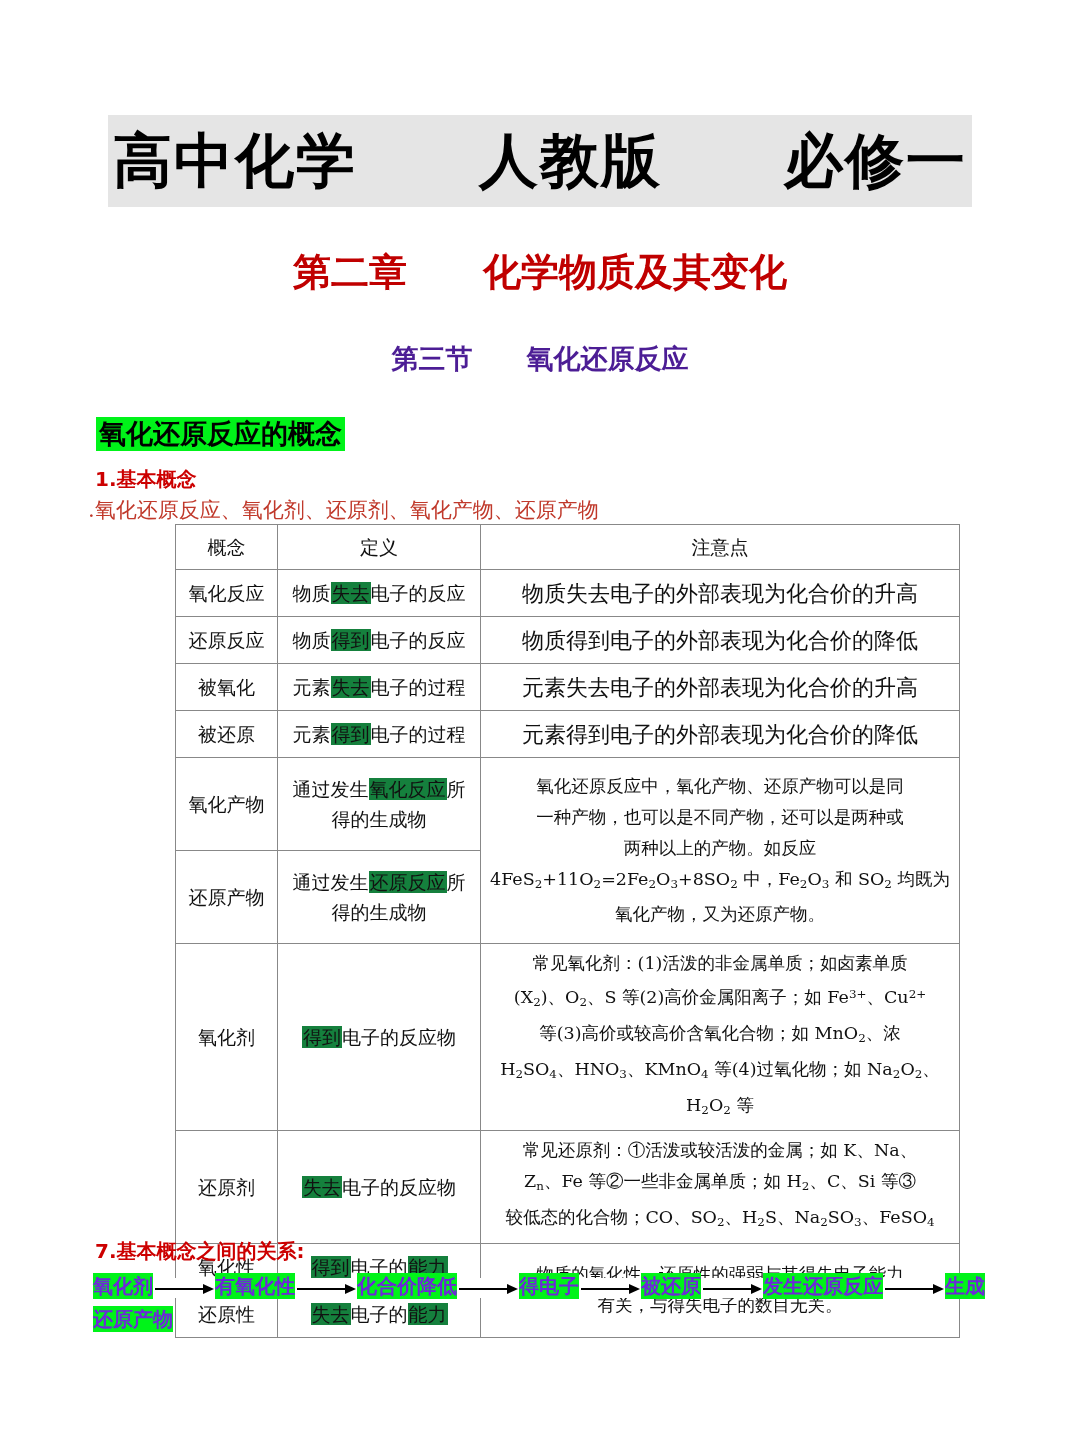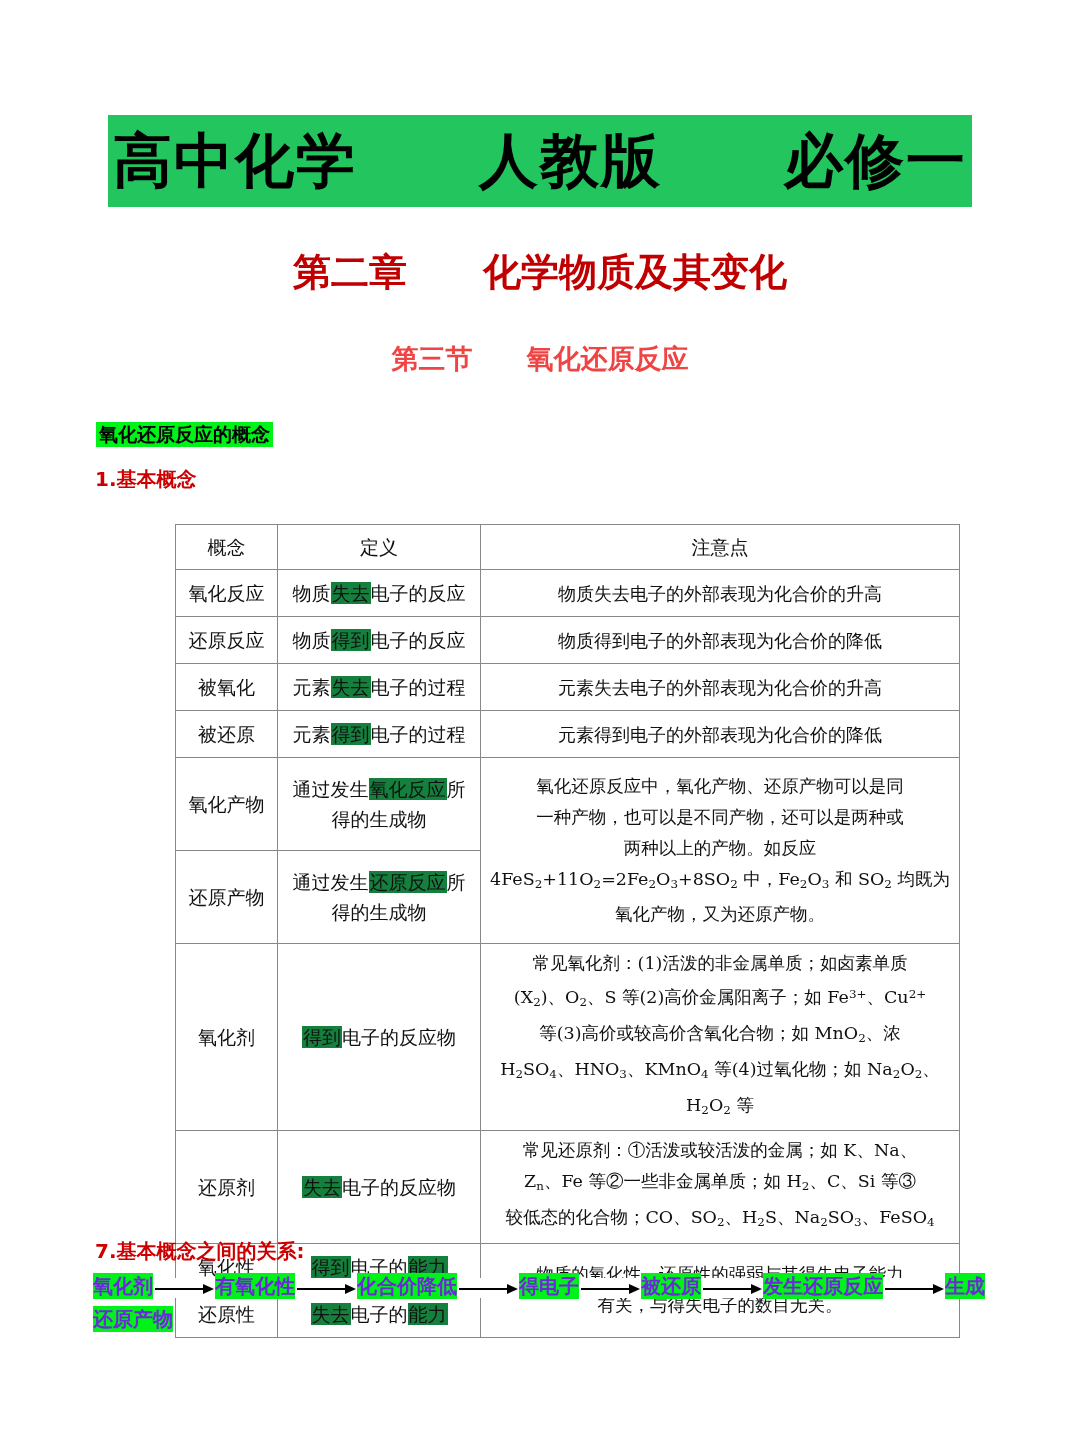--- a/index.html
+++ b/index.html
@@ -24,21 +24,21 @@
 
   
   .banner-wrap {
     position: absolute;
     left: 108px;
     top: 115px;
     width: 864px;
   }
   .banner {
     display: block;
-    background: #22c55e;
+    background: #e5e5e5;
     color: #000000;
     font-family: "DejaVu Sans", "Liberation Sans", sans-serif;
     font-weight: bold;
     font-size: 59px;
     line-height: 92px;
     height: 92px;
     text-align: center;
     letter-spacing: 2px;
     white-space: pre;
   }
@@ -56,40 +56,40 @@
     font-size: 38px;
     line-height: 46px;
     white-space: pre;
   }
   .section-title {
     position: absolute;
     left: 0;
     top: 341px;
     width: 1080px;
     text-align: center;
-    color: #ef4444;
+    color: #4c1d95;
     font-family: "DejaVu Sans", "Liberation Sans", sans-serif;
     font-weight: bold;
     font-size: 27px;
     line-height: 36px;
     white-space: pre;
   }
 
   
   .concept-header {
     position: absolute;
     left: 96px;
     top: 417px;
   }
   .concept-header span {
     background: #00f319;
     color: #000000;
     font-family: "DejaVu Sans", "Liberation Sans", sans-serif;
     font-weight: bold;
-    font-size: 19px;
+    font-size: 27px;
     line-height: 34px;
     padding: 1px 3px 2px 3px;
   }
 
   .red-bold {
     position: absolute;
     left: 95px;
     top: 466px;
     color: #cc0000;
     font-family: "DejaVu Sans", "Liberation Sans", sans-serif;
@@ -132,21 +132,21 @@
     color: #111111;
     padding: 4px 6px;
   }
   .concept-table th {
     font-size: 19px;
     line-height: 28px;
     height: 36px;
   }
   .cell-concept { font-size: 19px; line-height: 28px; }
   .cell-def { font-size: 19px; line-height: 30px; }
-  .cell-note { font-size: 18px; line-height: 31px; padding: 6px 10px; }
+  .cell-note { font-size: 22px; line-height: 31px; padding: 6px 10px; }
   .note-block { font-size: 17.5px; line-height: 31px; padding: 6px 8px; text-align: center; }
   tr.r-short td { height: 38px; }
   tr.r-tall td { height: 84px; }
   tr.r-xtall td { height: 136px; }
   tr.r-xxtall td { height: 104px; }
 
   .hl {
     background: #15803d;
     padding: 0 1px;
   }
@@ -199,20 +199,21 @@
     <span class="banner">高中化学　　人教版　　必修一</span>
   </div>
 
   <div class="chapter-title">第二章　　化学物质及其变化</div>
   <div class="section-title">第三节　　氧化还原反应</div>
 
   <div class="concept-header">
     <span>氧化还原反应的概念</span>
   </div>
   <div class="red-bold">1.基本概念</div>
+  <div class="red-line">.氧化还原反应、氧化剂、还原剂、氧化产物、还原产物</div>
 
   <table class="concept-table">
     <colgroup>
         <col class="c1">
         <col class="c2">
         <col class="c3">
       </colgroup>
     <thead>
       <tr>
         <th>概念</th>

